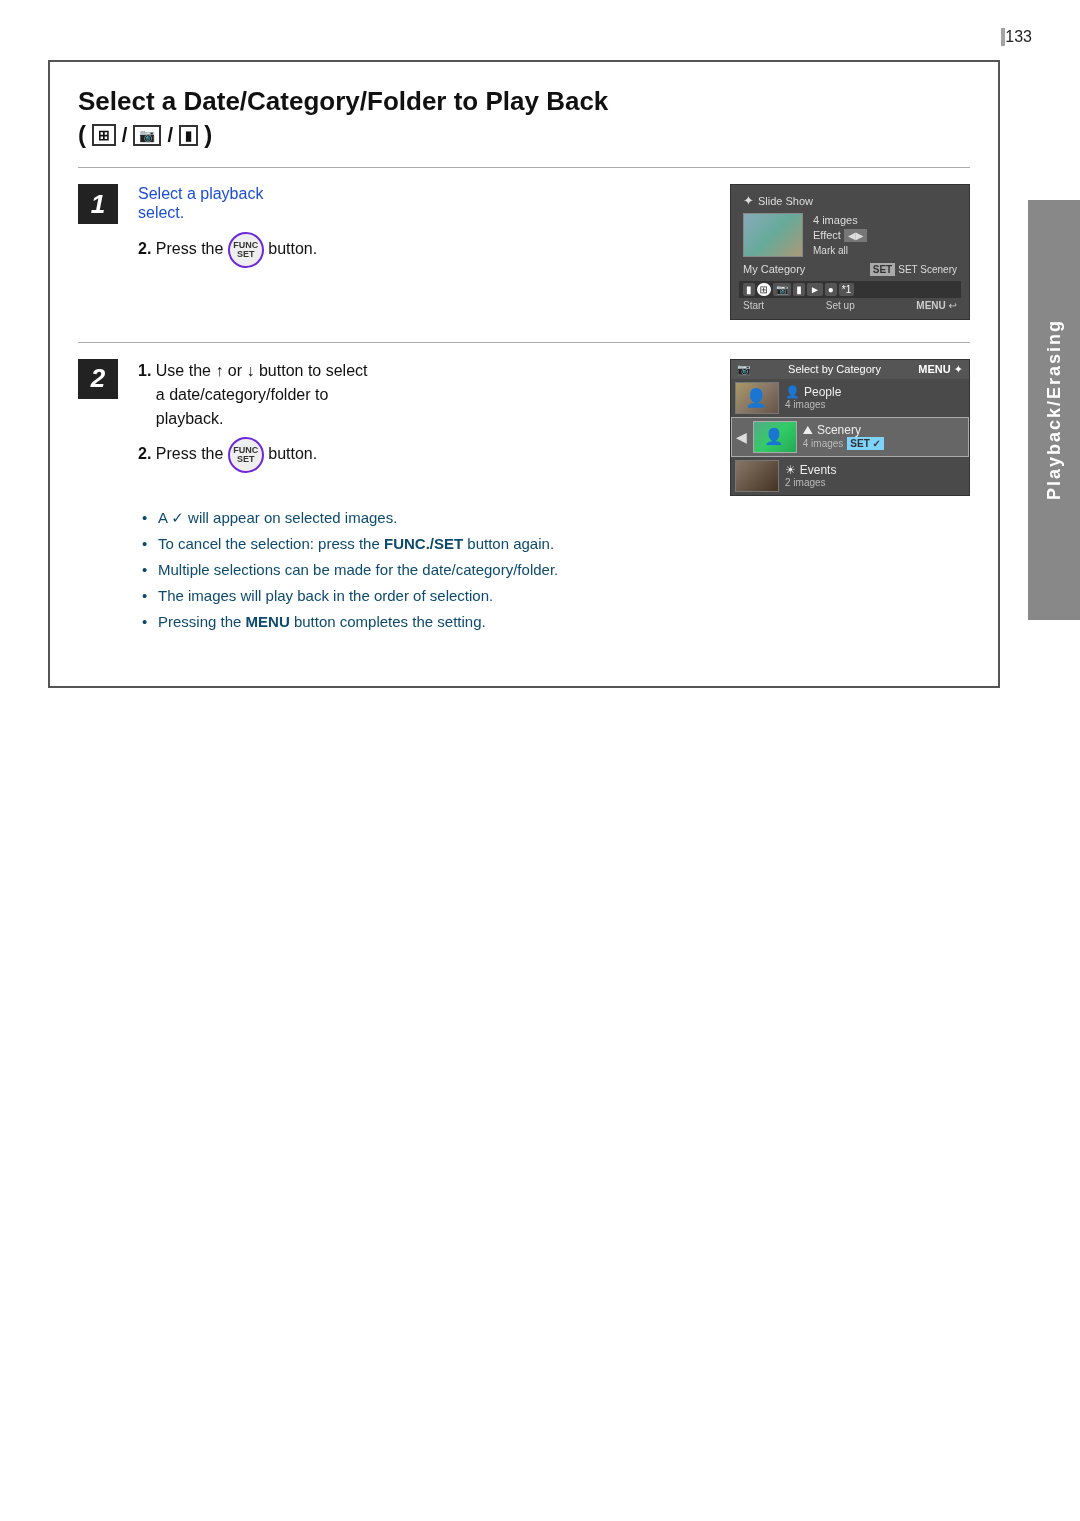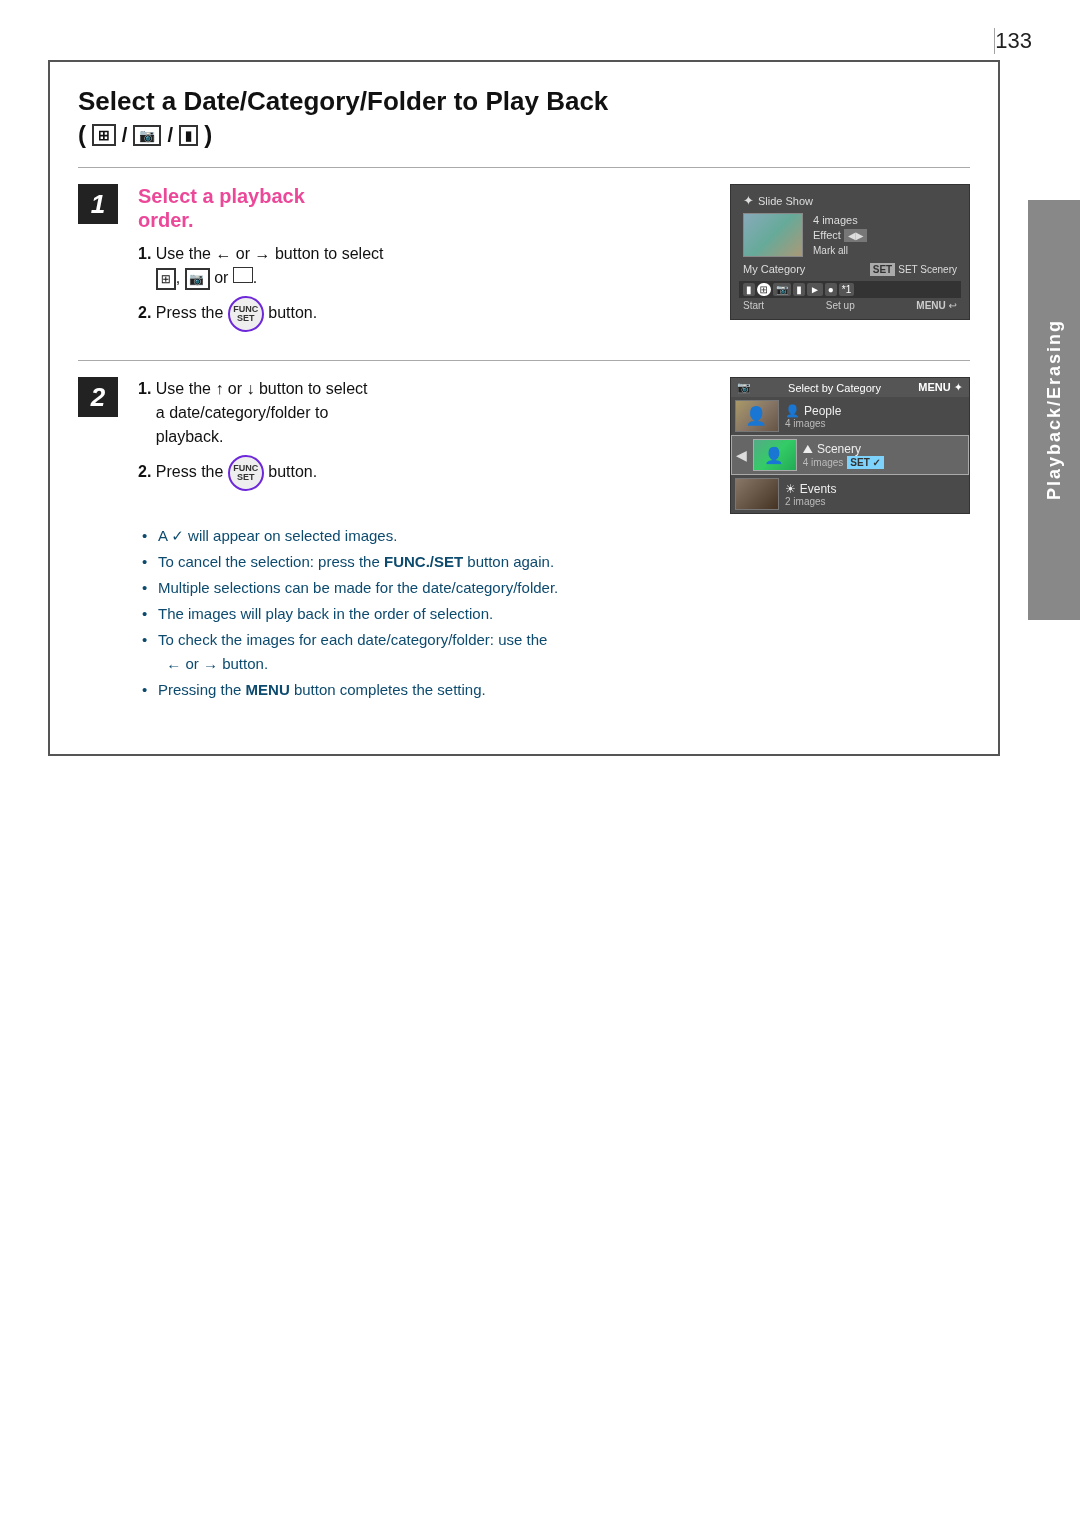--- a/index.html
+++ b/index.html
@@ -10,24 +10,24 @@
       font-family: Arial, sans-serif;
       position: relative;
       overflow: hidden;
     }
 
     
     .page-number {
       position: absolute;
       top: 28px;
       right: 48px;
-      font-size: 22px;
+      font-size: 16px;
       font-weight: normal;
       color: #222;
-      border-left: 1px solid #a3a3a3;
+      border-left: 4px solid #a3a3a3;
     }
 
     
     .side-tab {
       position: absolute;
       right: 0;
       top: 200px;
       width: 52px;
       height: 420px;
       background: #888;
@@ -92,23 +92,23 @@
       justify-content: center;
       font-style: italic;
       flex-shrink: 0;
     }
 
     .step-content {
       flex: 1;
     }
 
     .step-heading {
-      font-size: 20px;
-      font-weight: bold;
-      color: #ec4899;
+      font-size: 16px;
+      font-weight: normal;
+      color: #1d4ed8;
       margin-bottom: 10px;
       line-height: 1.2;
     }
 
     .step-instruction {
       font-size: 16px;
       color: #111;
       margin-bottom: 6px;
       line-height: 1.5;
     }
@@ -316,33 +316,23 @@
     <div class="step-number">
       <span>1</span>
     </div>
 
     <div class="step-content">
       <div class="step-screen-pair">
 
         <div style="flex:1">
           <div class="step-heading">
             <span>Select a playback</span><br>
-            <span>order.</span>
-          </div>
-
-          <div class="step-instruction">
-            <b>1.</b> Use the <span>←</span>
-            <span>or</span>
-            <span>→</span> button to select<br>
-            &nbsp;&nbsp;&nbsp;
-            <span style="display:inline-block;border:2px solid #333;padding:0 3px;font-size:12px;">⊞</span>,
-            <span style="display:inline-block;border:2px solid #333;padding:0 3px;font-size:12px;">📷</span>
-            <span>or</span>
-            <span style="display:inline-block;border:1px solid #333;width:20px;height:16px;"></span>.
-          </div>
+            <span>select.</span>
+          </div>
+
 
           <div class="step-instruction">
             <b>2.</b> Press the
             <span class="func-btn">
               <span style="font-size:9px;font-weight:bold;line-height:1;">FUNC<br>SET</span>
             </span>
             button.
           </div>
         </div>
 
@@ -484,23 +474,19 @@
         <div class="bullet-item">
           To cancel the selection: press the <b>FUNC./SET</b> button again.
         </div>
         <div class="bullet-item">
           Multiple selections can be made for the date/category/folder.
         </div>
         <div class="bullet-item">
           The images will play back in the order of selection.
         </div>
         <div class="bullet-item">
-          To check the images for each date/category/folder: use the<br>
-          &nbsp;&nbsp;← or → button.
-        </div>
-        <div class="bullet-item">
           Pressing the <b>MENU</b> button completes the setting.
         </div>
       </div>
     </div>
   </div>
 
 </div>
 
 </body></html>

